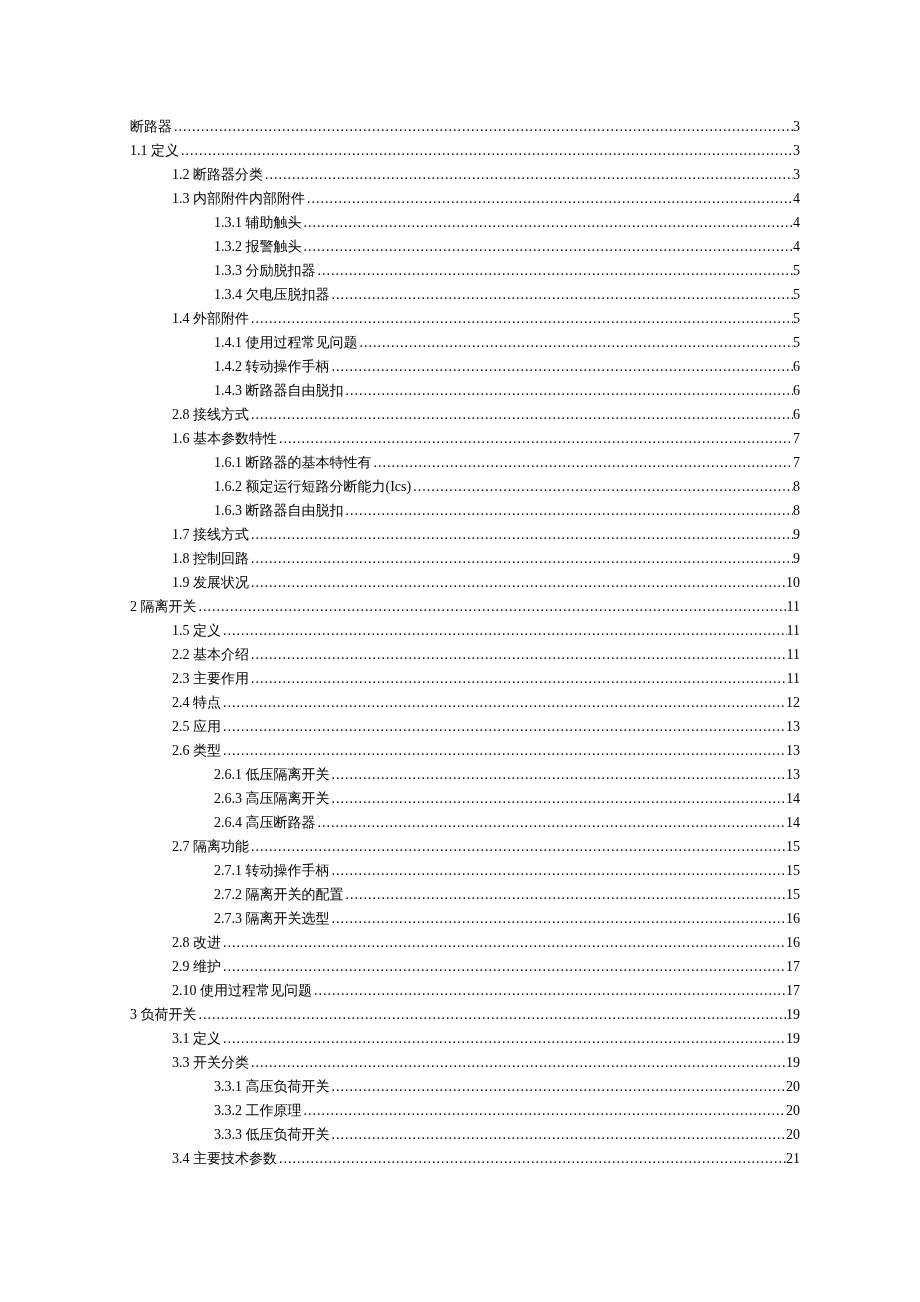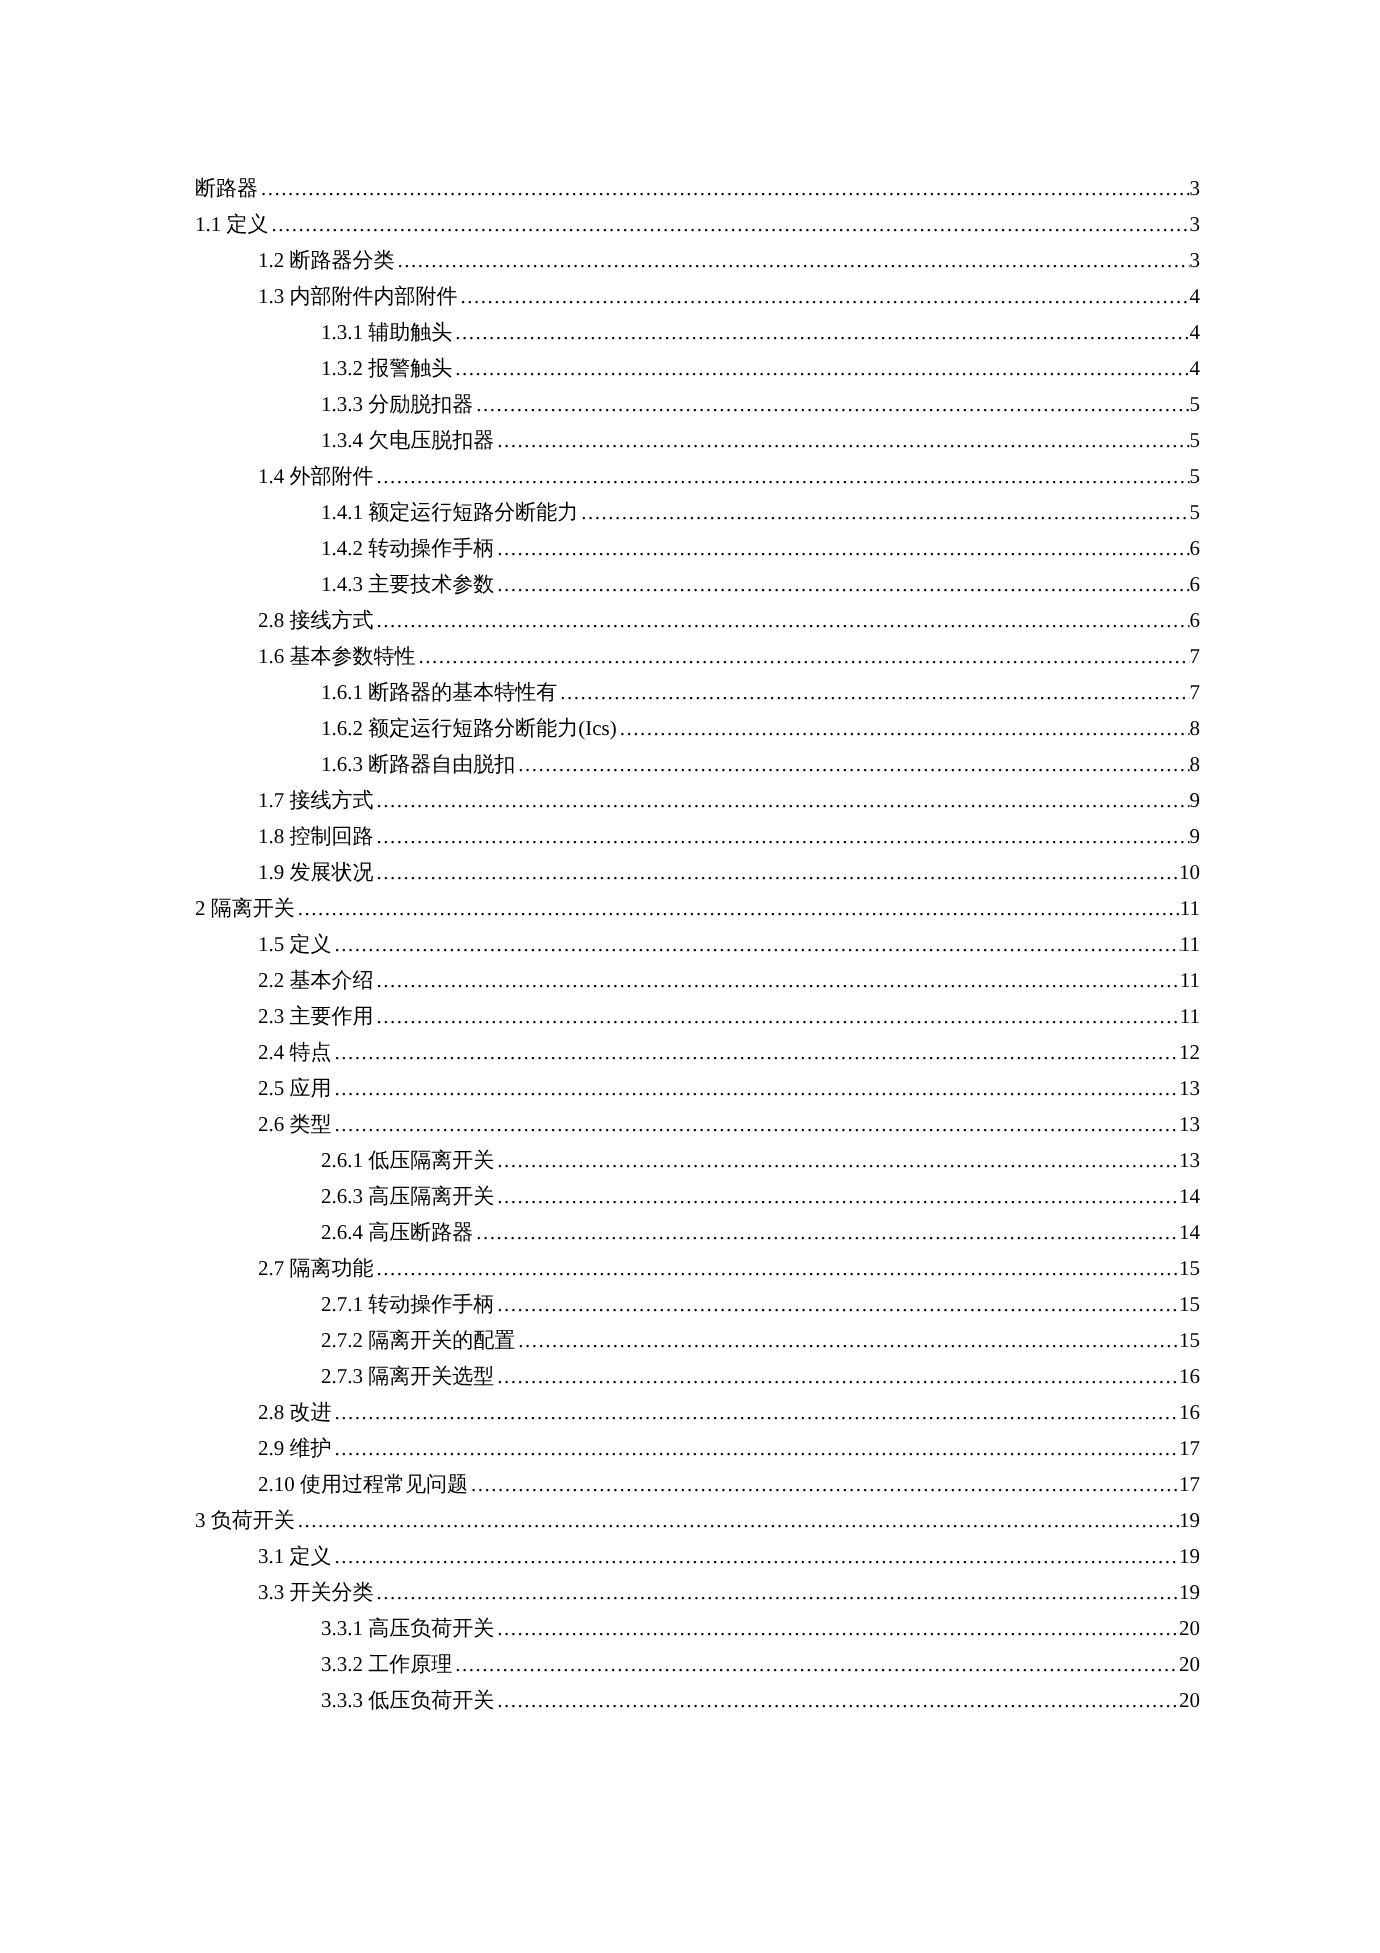--- a/index.html
+++ b/index.html
@@ -90,31 +90,31 @@
       <span class="toc-label">1.3.4  欠电压脱扣器</span>
       <span class="toc-leader"></span>
       <span class="toc-page">5</span>
     </div>
     <div class="toc-entry lvl-1">
       <span class="toc-label">1.4  外部附件</span>
       <span class="toc-leader"></span>
       <span class="toc-page">5</span>
     </div>
     <div class="toc-entry lvl-2">
-      <span class="toc-label">1.4.1  额定运行短路分断能力</span>
+      <span class="toc-label">1.4.1  使用过程常见问题</span>
       <span class="toc-leader"></span>
       <span class="toc-page">5</span>
     </div>
     <div class="toc-entry lvl-2">
       <span class="toc-label">1.4.2  转动操作手柄</span>
       <span class="toc-leader"></span>
       <span class="toc-page">6</span>
     </div>
     <div class="toc-entry lvl-2">
-      <span class="toc-label">1.4.3  主要技术参数</span>
+      <span class="toc-label">1.4.3  断路器自由脱扣</span>
       <span class="toc-leader"></span>
       <span class="toc-page">6</span>
     </div>
     <div class="toc-entry lvl-1">
       <span class="toc-label">2.8  接线方式</span>
       <span class="toc-leader"></span>
       <span class="toc-page">6</span>
     </div>
     <div class="toc-entry lvl-1">
       <span class="toc-label">1.6  基本参数特性</span>
@@ -258,14 +258,19 @@
     </div>
     <div class="toc-entry lvl-2">
       <span class="toc-label">3.3.2  工作原理</span>
       <span class="toc-leader"></span>
       <span class="toc-page">20</span>
     </div>
     <div class="toc-entry lvl-2">
       <span class="toc-label">3.3.3  低压负荷开关</span>
       <span class="toc-leader"></span>
       <span class="toc-page">20</span>
+    </div>
+    <div class="toc-entry lvl-1">
+      <span class="toc-label">3.4  主要技术参数</span>
+      <span class="toc-leader"></span>
+      <span class="toc-page">21</span>
     </div>
   </div>
 
 </body></html>

